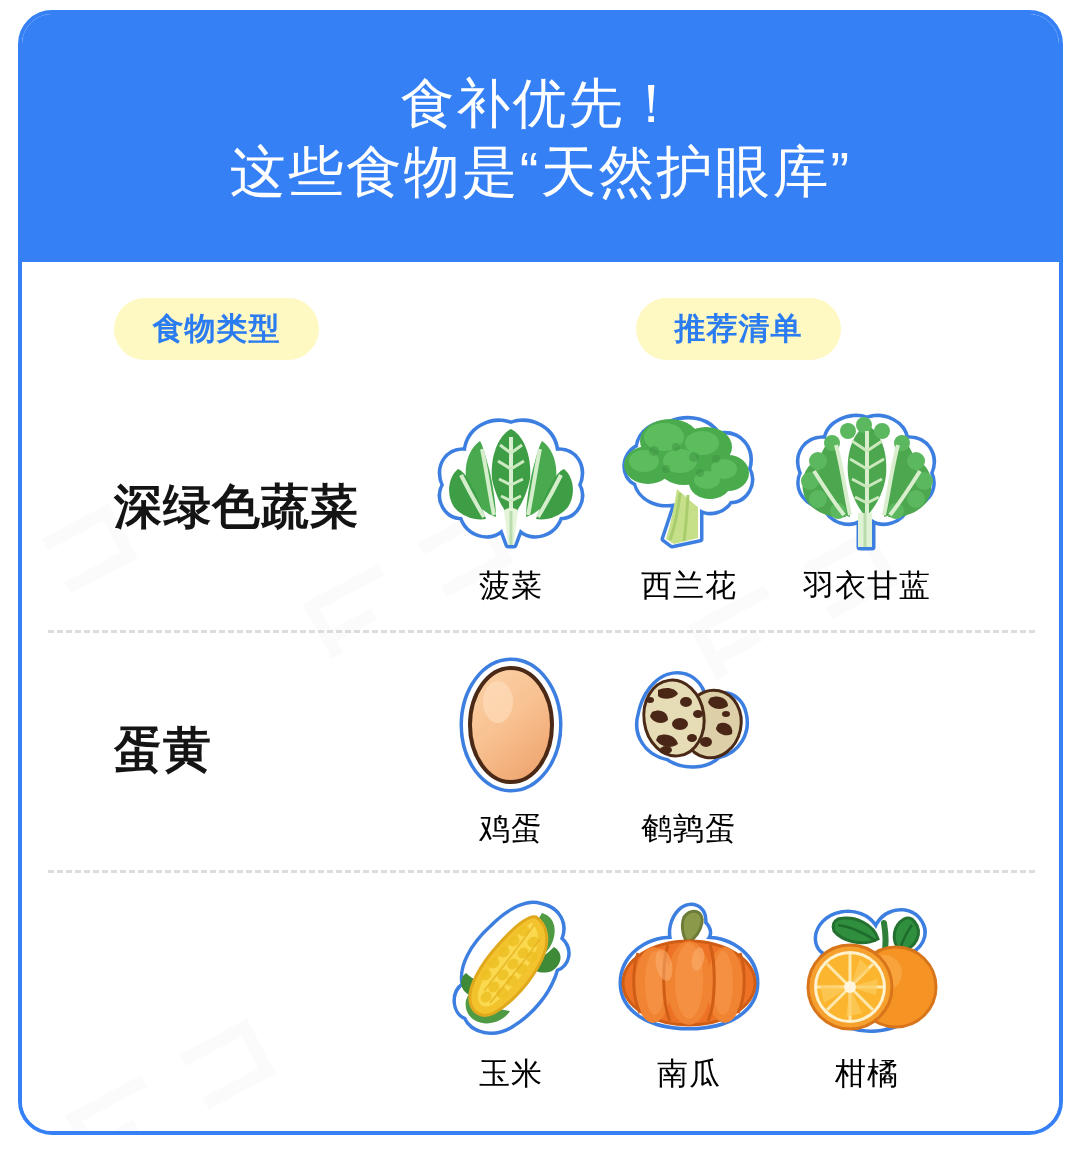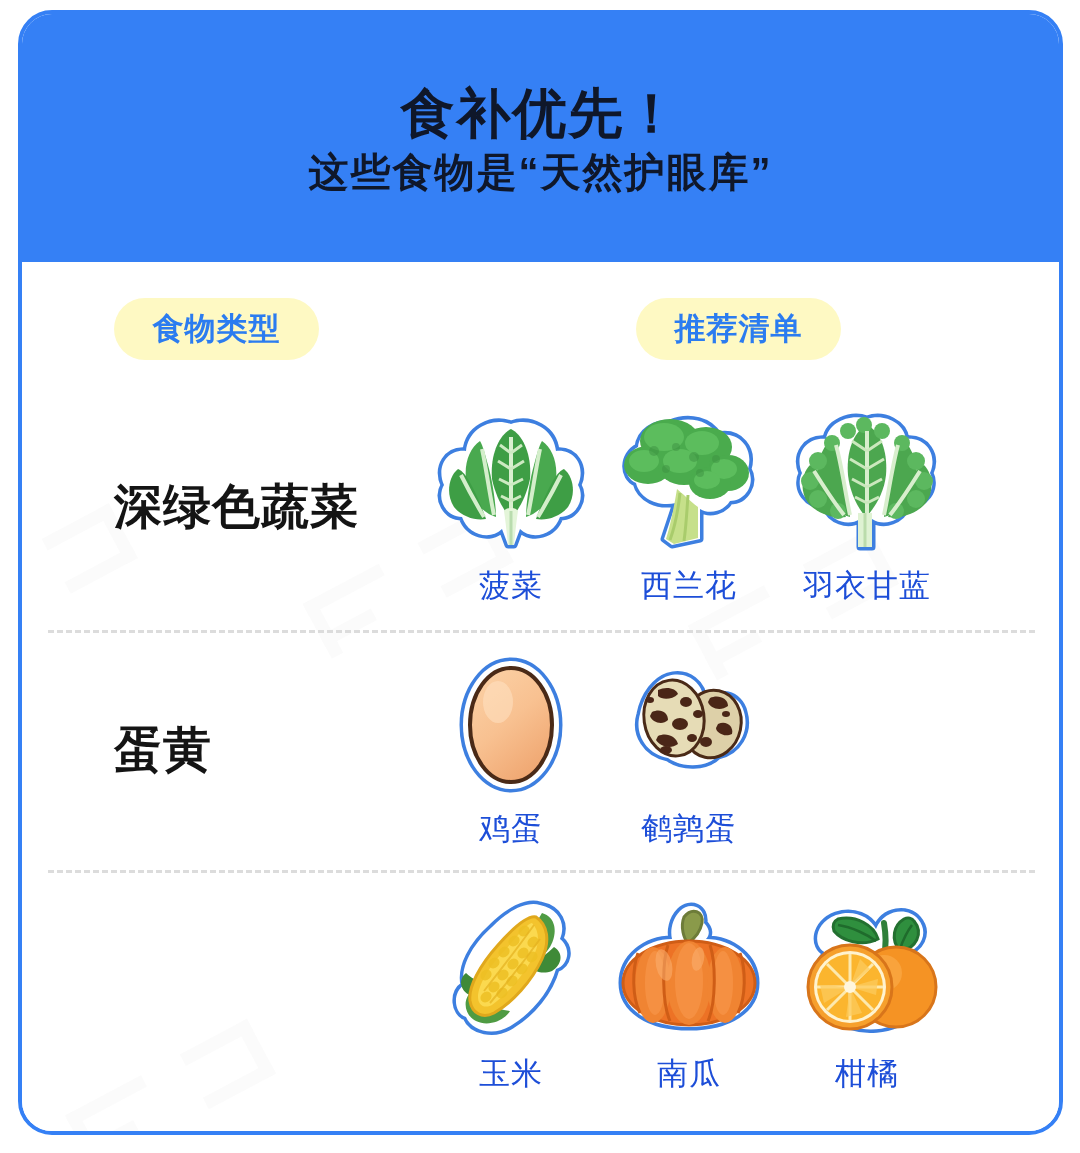--- a/index.html
+++ b/index.html
@@ -28,29 +28,29 @@
   #header{
     position:absolute;left:0;top:0;
     width:100%;height:248px;
     background:#3580f5;
     display:flex;flex-direction:column;
     align-items:center;justify-content:center;
     box-sizing:border-box;
     padding:0 20px;
   }
   .title-line{
-    color:#0f172a;
-    font-weight:bold;
+    color:#ffffff;
+    font-weight:normal;
     font-size:54px;
     letter-spacing:2px;
     line-height:1.26;
     text-align:center;
     white-space:nowrap;
   }
-  .title-line.second{font-size:40px;}
+  .title-line.second{font-size:56px;}
 
   
   #body{
     position:absolute;left:0;top:248px;
     width:100%;height:869px;
     background:#ffffff;
   }
 
   
   #col-headers{
@@ -107,21 +107,21 @@
     justify-content:flex-end;
   }
   .item-art{
     width:150px;height:150px;
     display:flex;align-items:center;justify-content:center;
   }
   .item-art svg{display:block;}
   .item-label{
     margin-top:8px;
     font-size:31px;
-    color:#1d4ed8;
+    color:#000000;
     letter-spacing:1px;
     white-space:nowrap;
   }
 
   
   .divider{
     position:absolute;
     left:26px;right:24px;
     height:0;
     border-top:3px dashed #dcdcdc;

